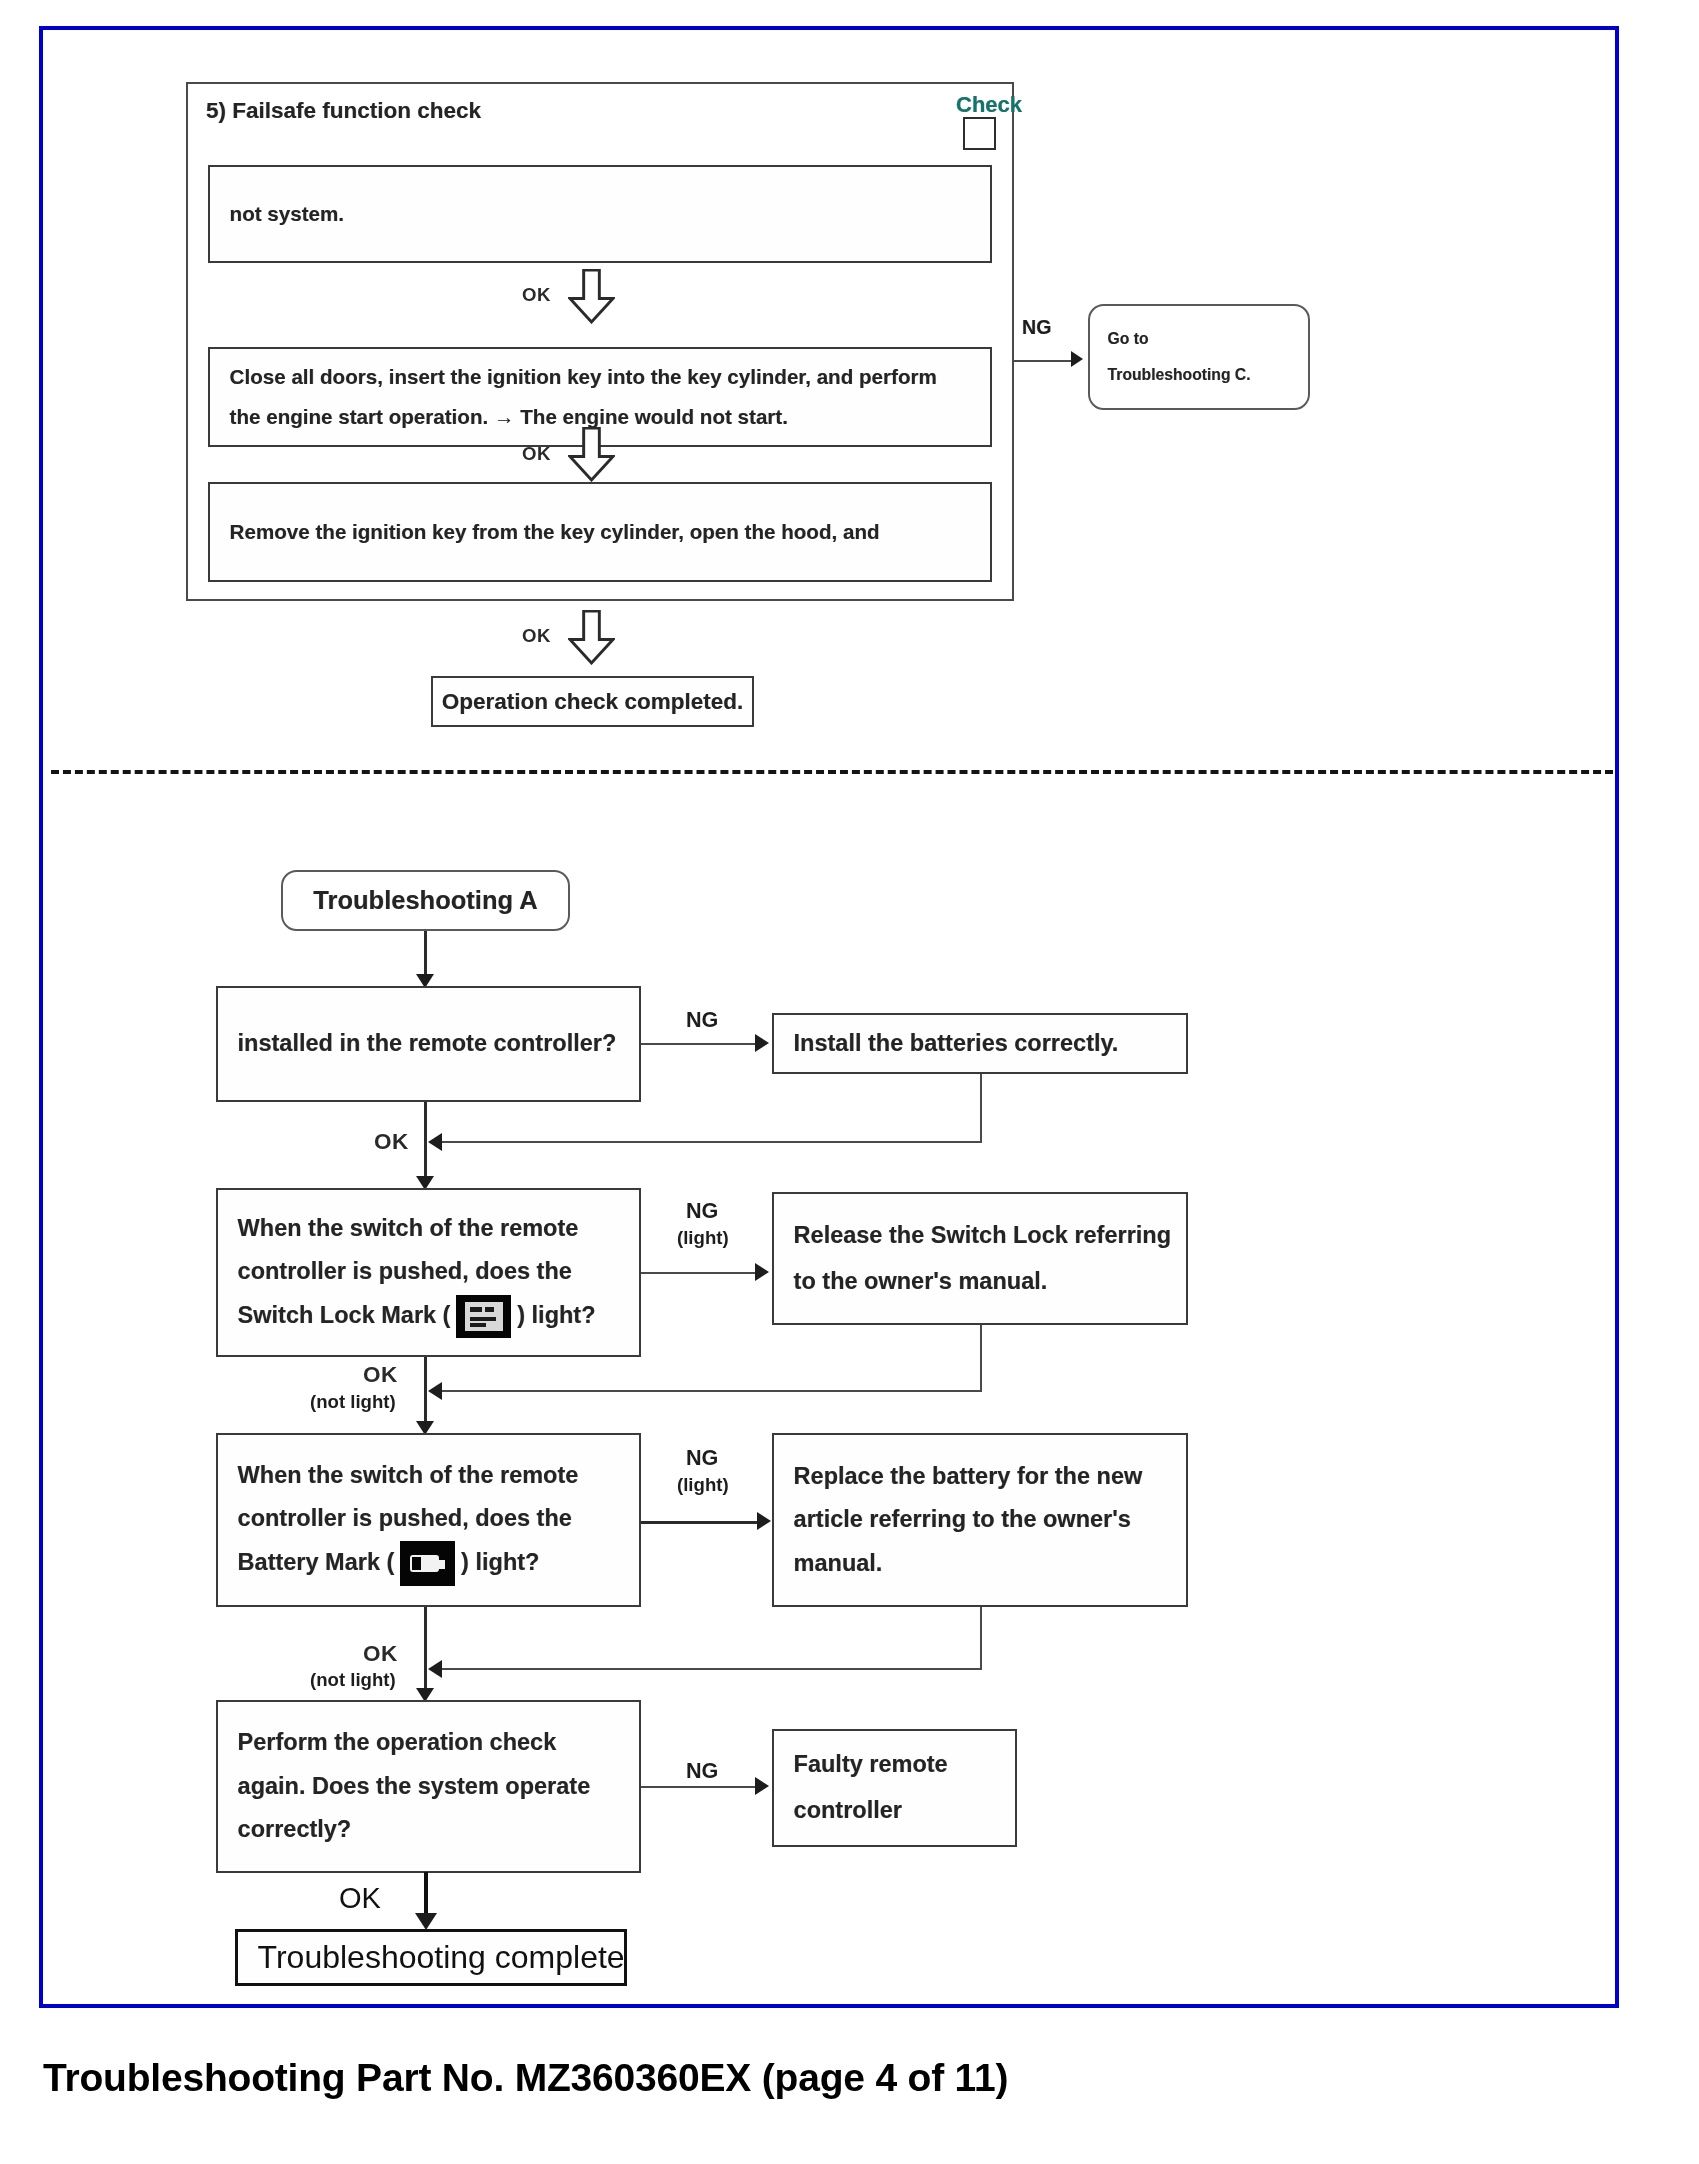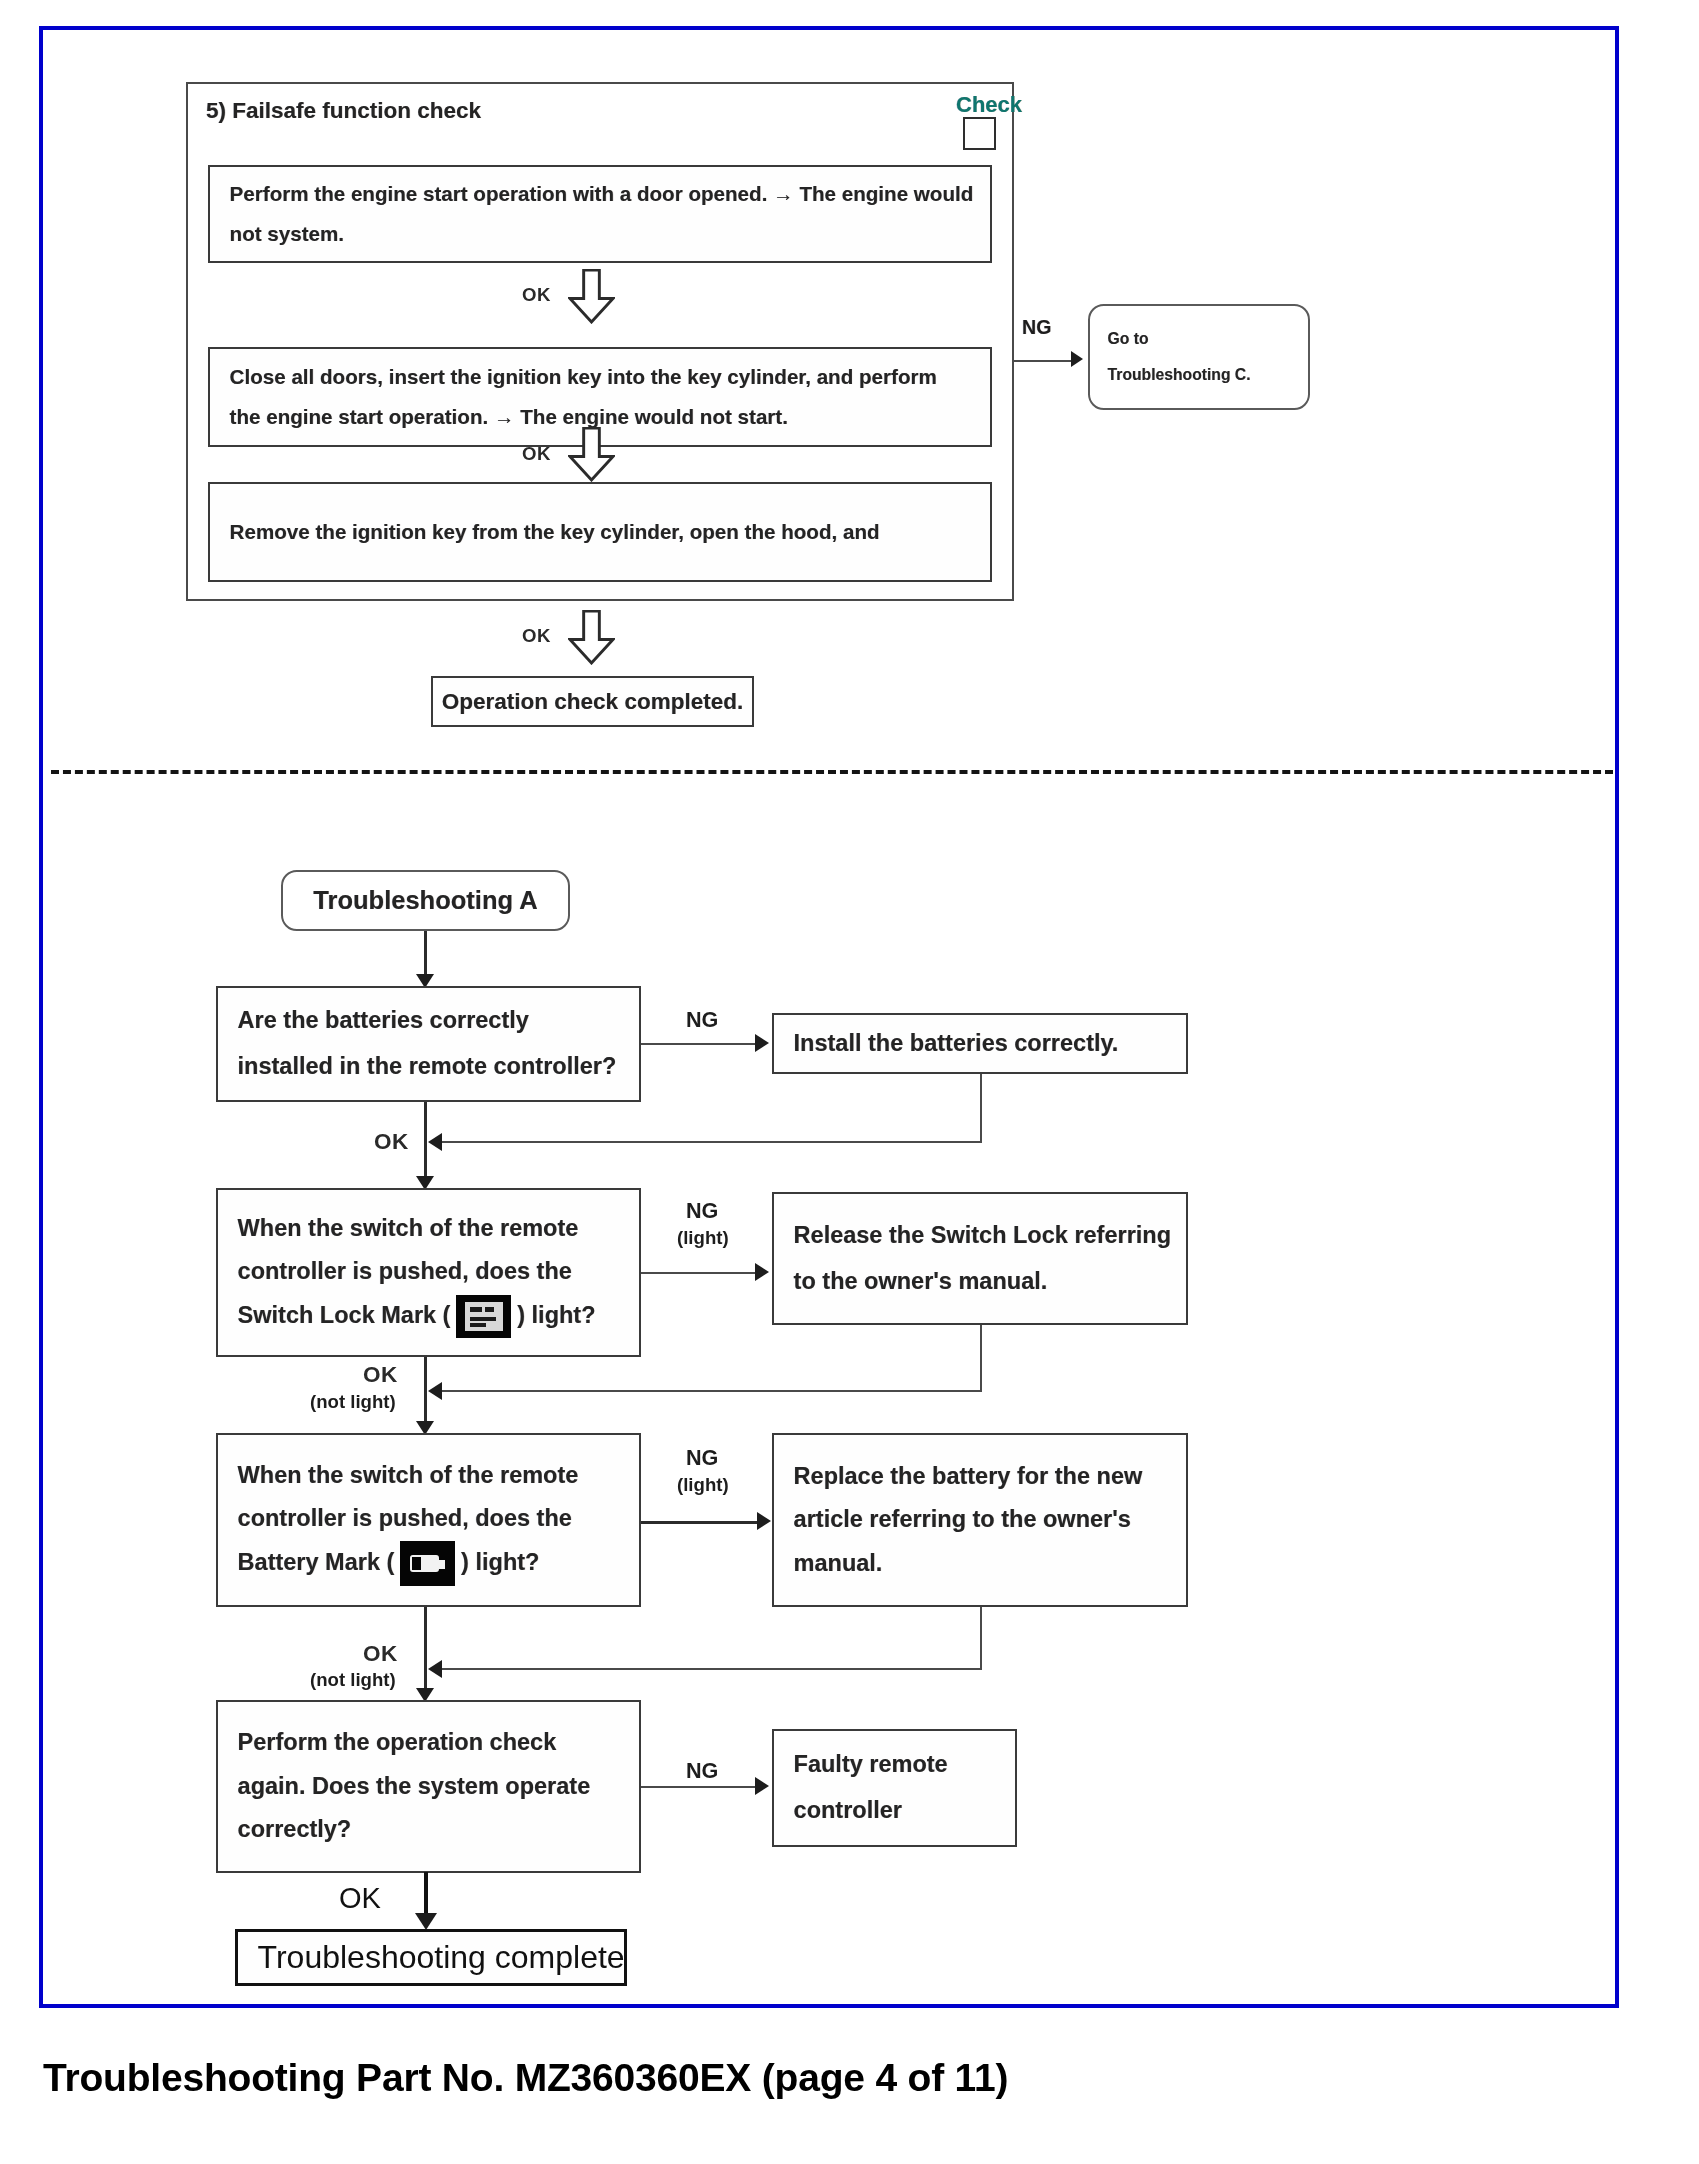--- a/index.html
+++ b/index.html
@@ -109,21 +109,20 @@
 <div id="page-frame"></div>
 
 <div class="outer-group" style="left:186px;top:82px;width:828px;height:519px;"></div>
 
 <div class="lbl scan scan-md" style="left:206px;top:98px;">5) Failsafe function check</div>
 
 <div class="lbl lbl-check" style="left:956px;top:92px;">Check</div>
 <div id="check-box" style="left:963px;top:117px;"></div>
 
 <div class="box pad scan scan-sm" style="left:208px;top:165px;width:784px;height:98px;">
-  <span class="ln">Perform the engine start operation with a door opened. → The engine would</span>
   <span class="ln">not system.</span>
 </div>
 
 <div class="lbl lbl-ok" style="left:522px;top:284px;">OK</div>
 <svg class="blockarrow" style="left:568px;top:269px;" width="47" height="55" viewBox="0 0 48 56">
   <polygon points="16,1 32,1 32,30 46,30 24,54 2,30 16,30" fill="#ffffff" stroke="#2b2b2b" stroke-width="3"></polygon>
 </svg>
 
 <div class="box pad scan scan-sm" style="left:208px;top:323px;width:784px;height:100px;margin-top:24px;">
   <span class="ln">Close all doors, insert the ignition key into the key cylinder, and perform</span>
@@ -158,21 +157,20 @@
 
 <div id="section-divider"></div>
 
 <div class="rounded" style="left:281px;top:870px;width:289px;height:61px;align-items:center;">
   <span class="ln scan" style="font-size:25.5px;">Troubleshooting A</span>
 </div>
 <div class="ln-v" style="left:424px;top:931px;height:51px;"></div>
 <div class="tri-d" style="left:416px;top:974px;"></div>
 
 <div class="box pad scan" style="left:216px;top:986px;width:425px;height:116px;font-size:23.5px;">
-  <span class="ln">Are the batteries correctly</span>
   <span class="ln">installed in the remote controller?</span>
 </div>
 <div class="ln-h thin" style="left:641px;top:1043px;width:118px;"></div>
 <div class="tri-r" style="left:755px;top:1034px;"></div>
 <div class="lbl lbl-ng" style="left:686px;top:1007px;">NG</div>
 <div class="box pad scan" style="left:772px;top:1013px;width:416px;height:61px;font-size:23.5px;">
   <span class="ln">Install the batteries correctly.</span>
 </div>
 
 <div class="ln-v thin" style="left:980px;top:1074px;height:69px;"></div>

